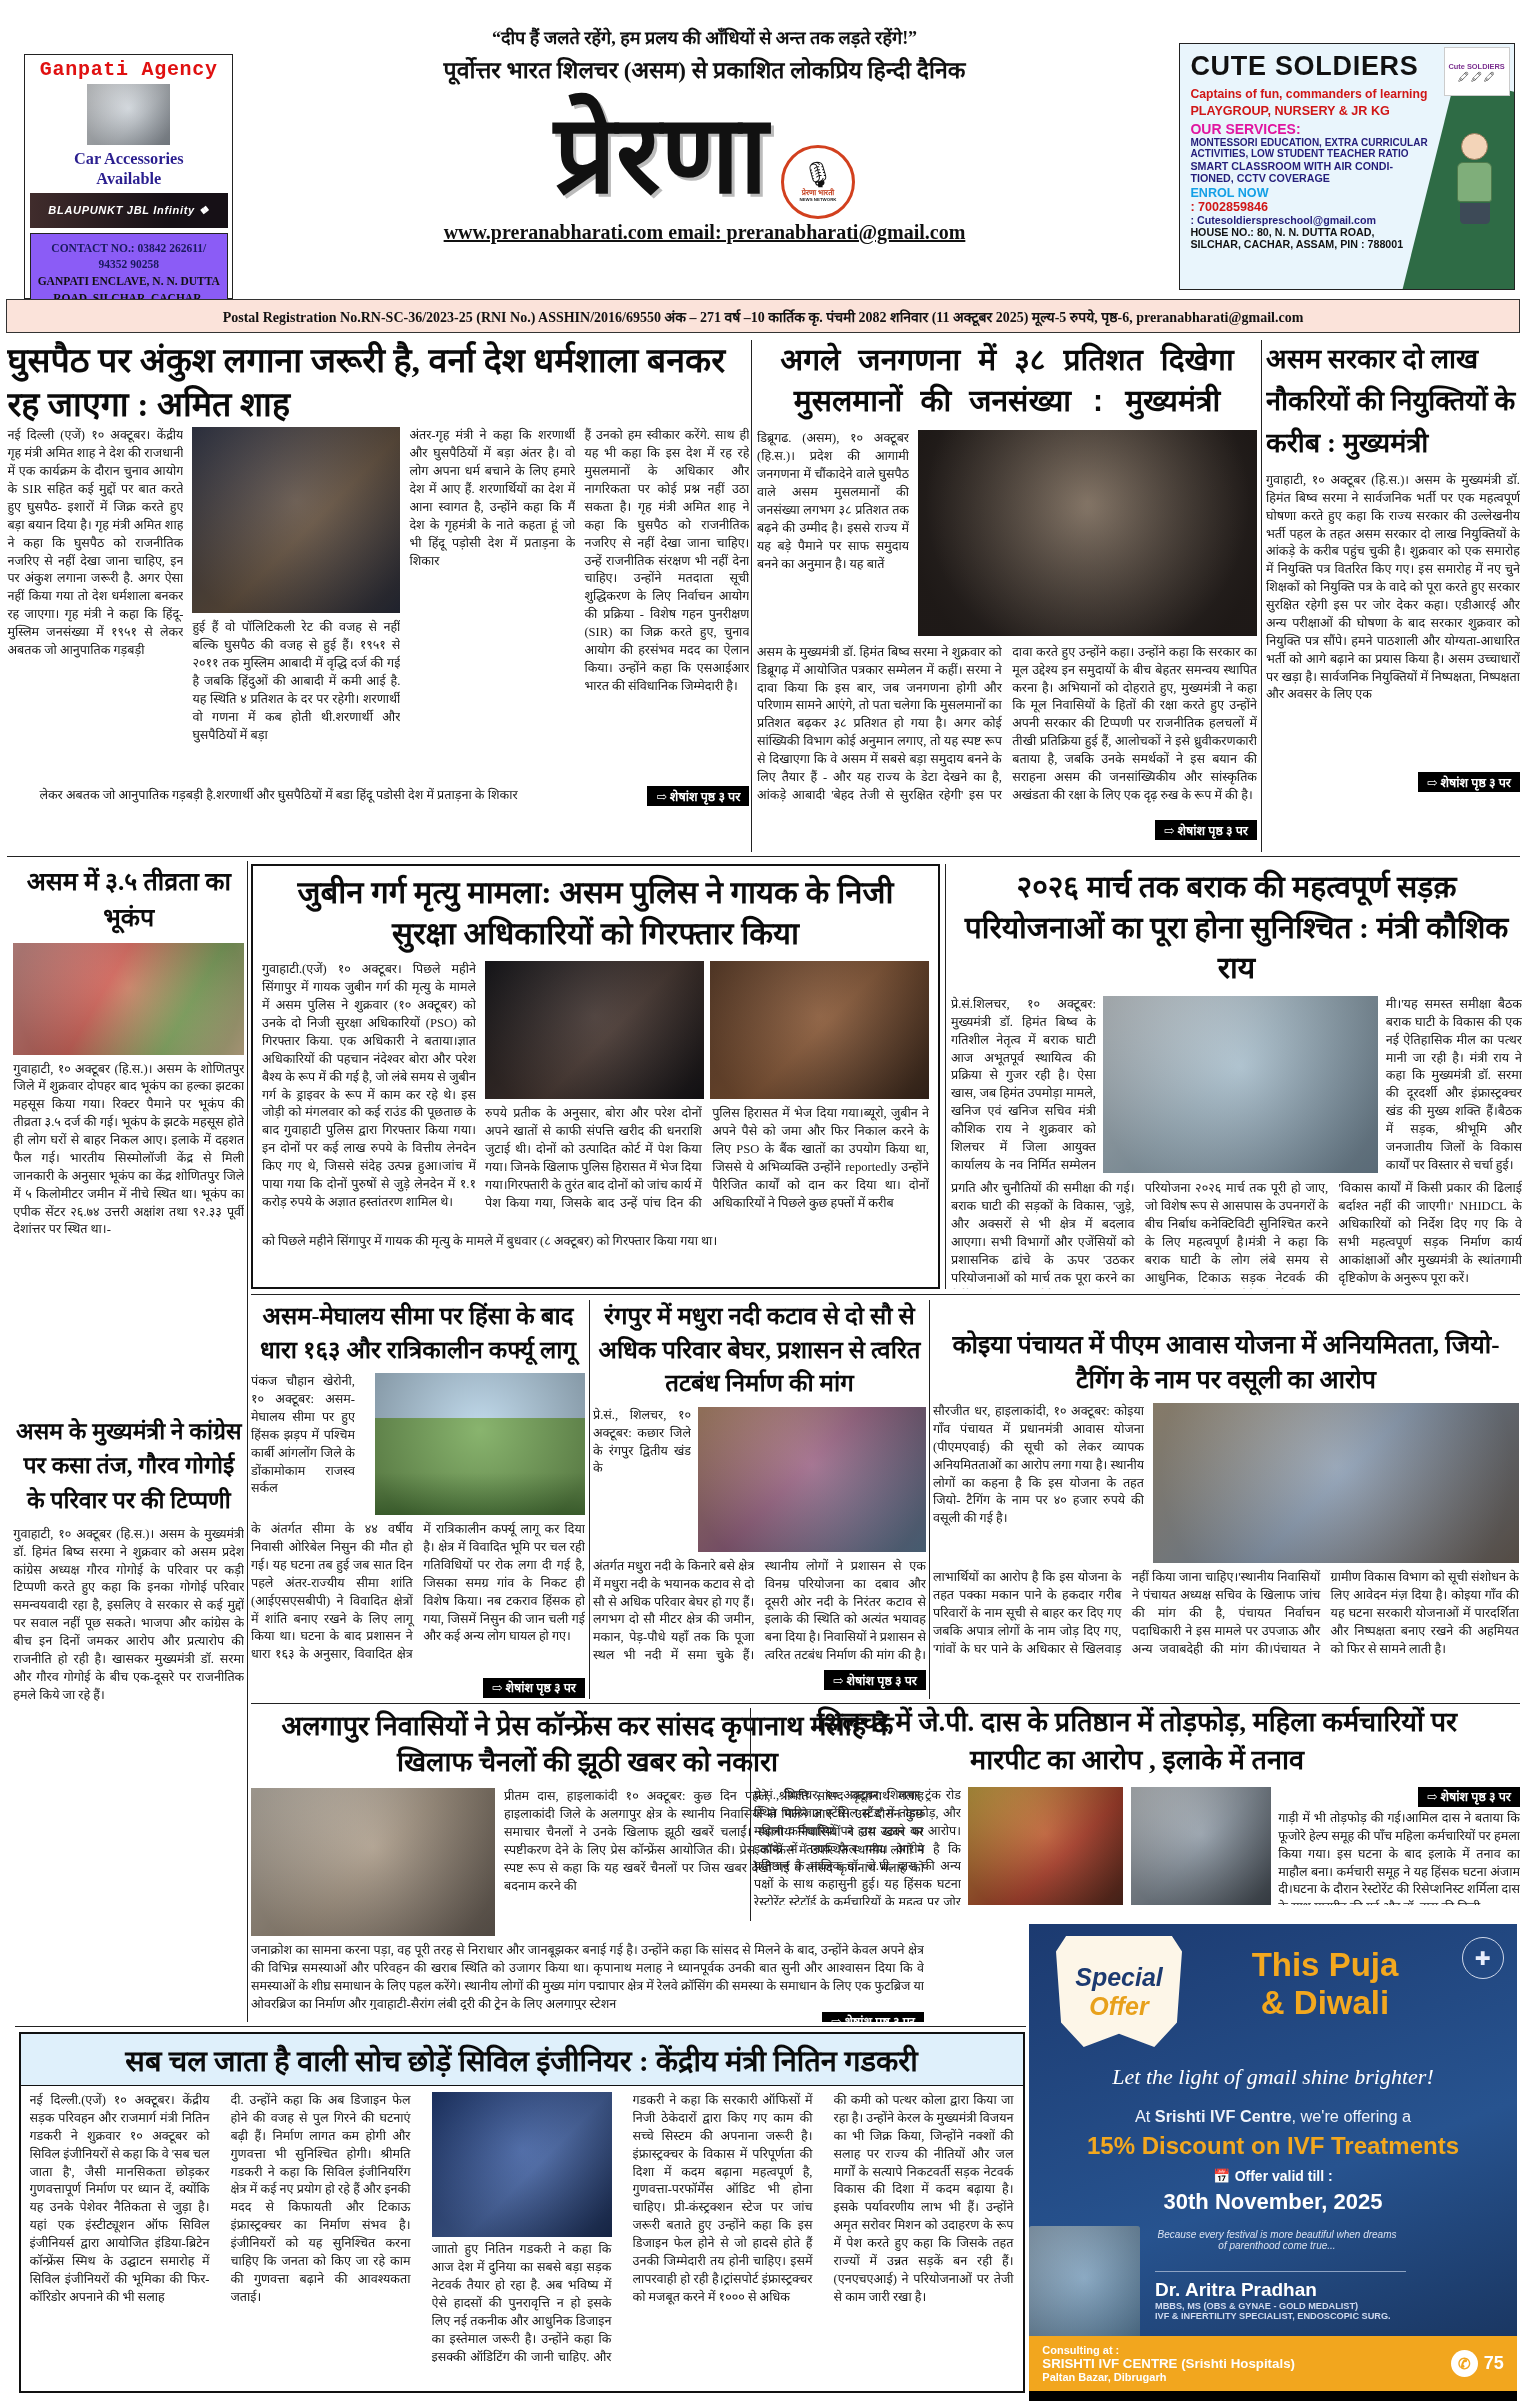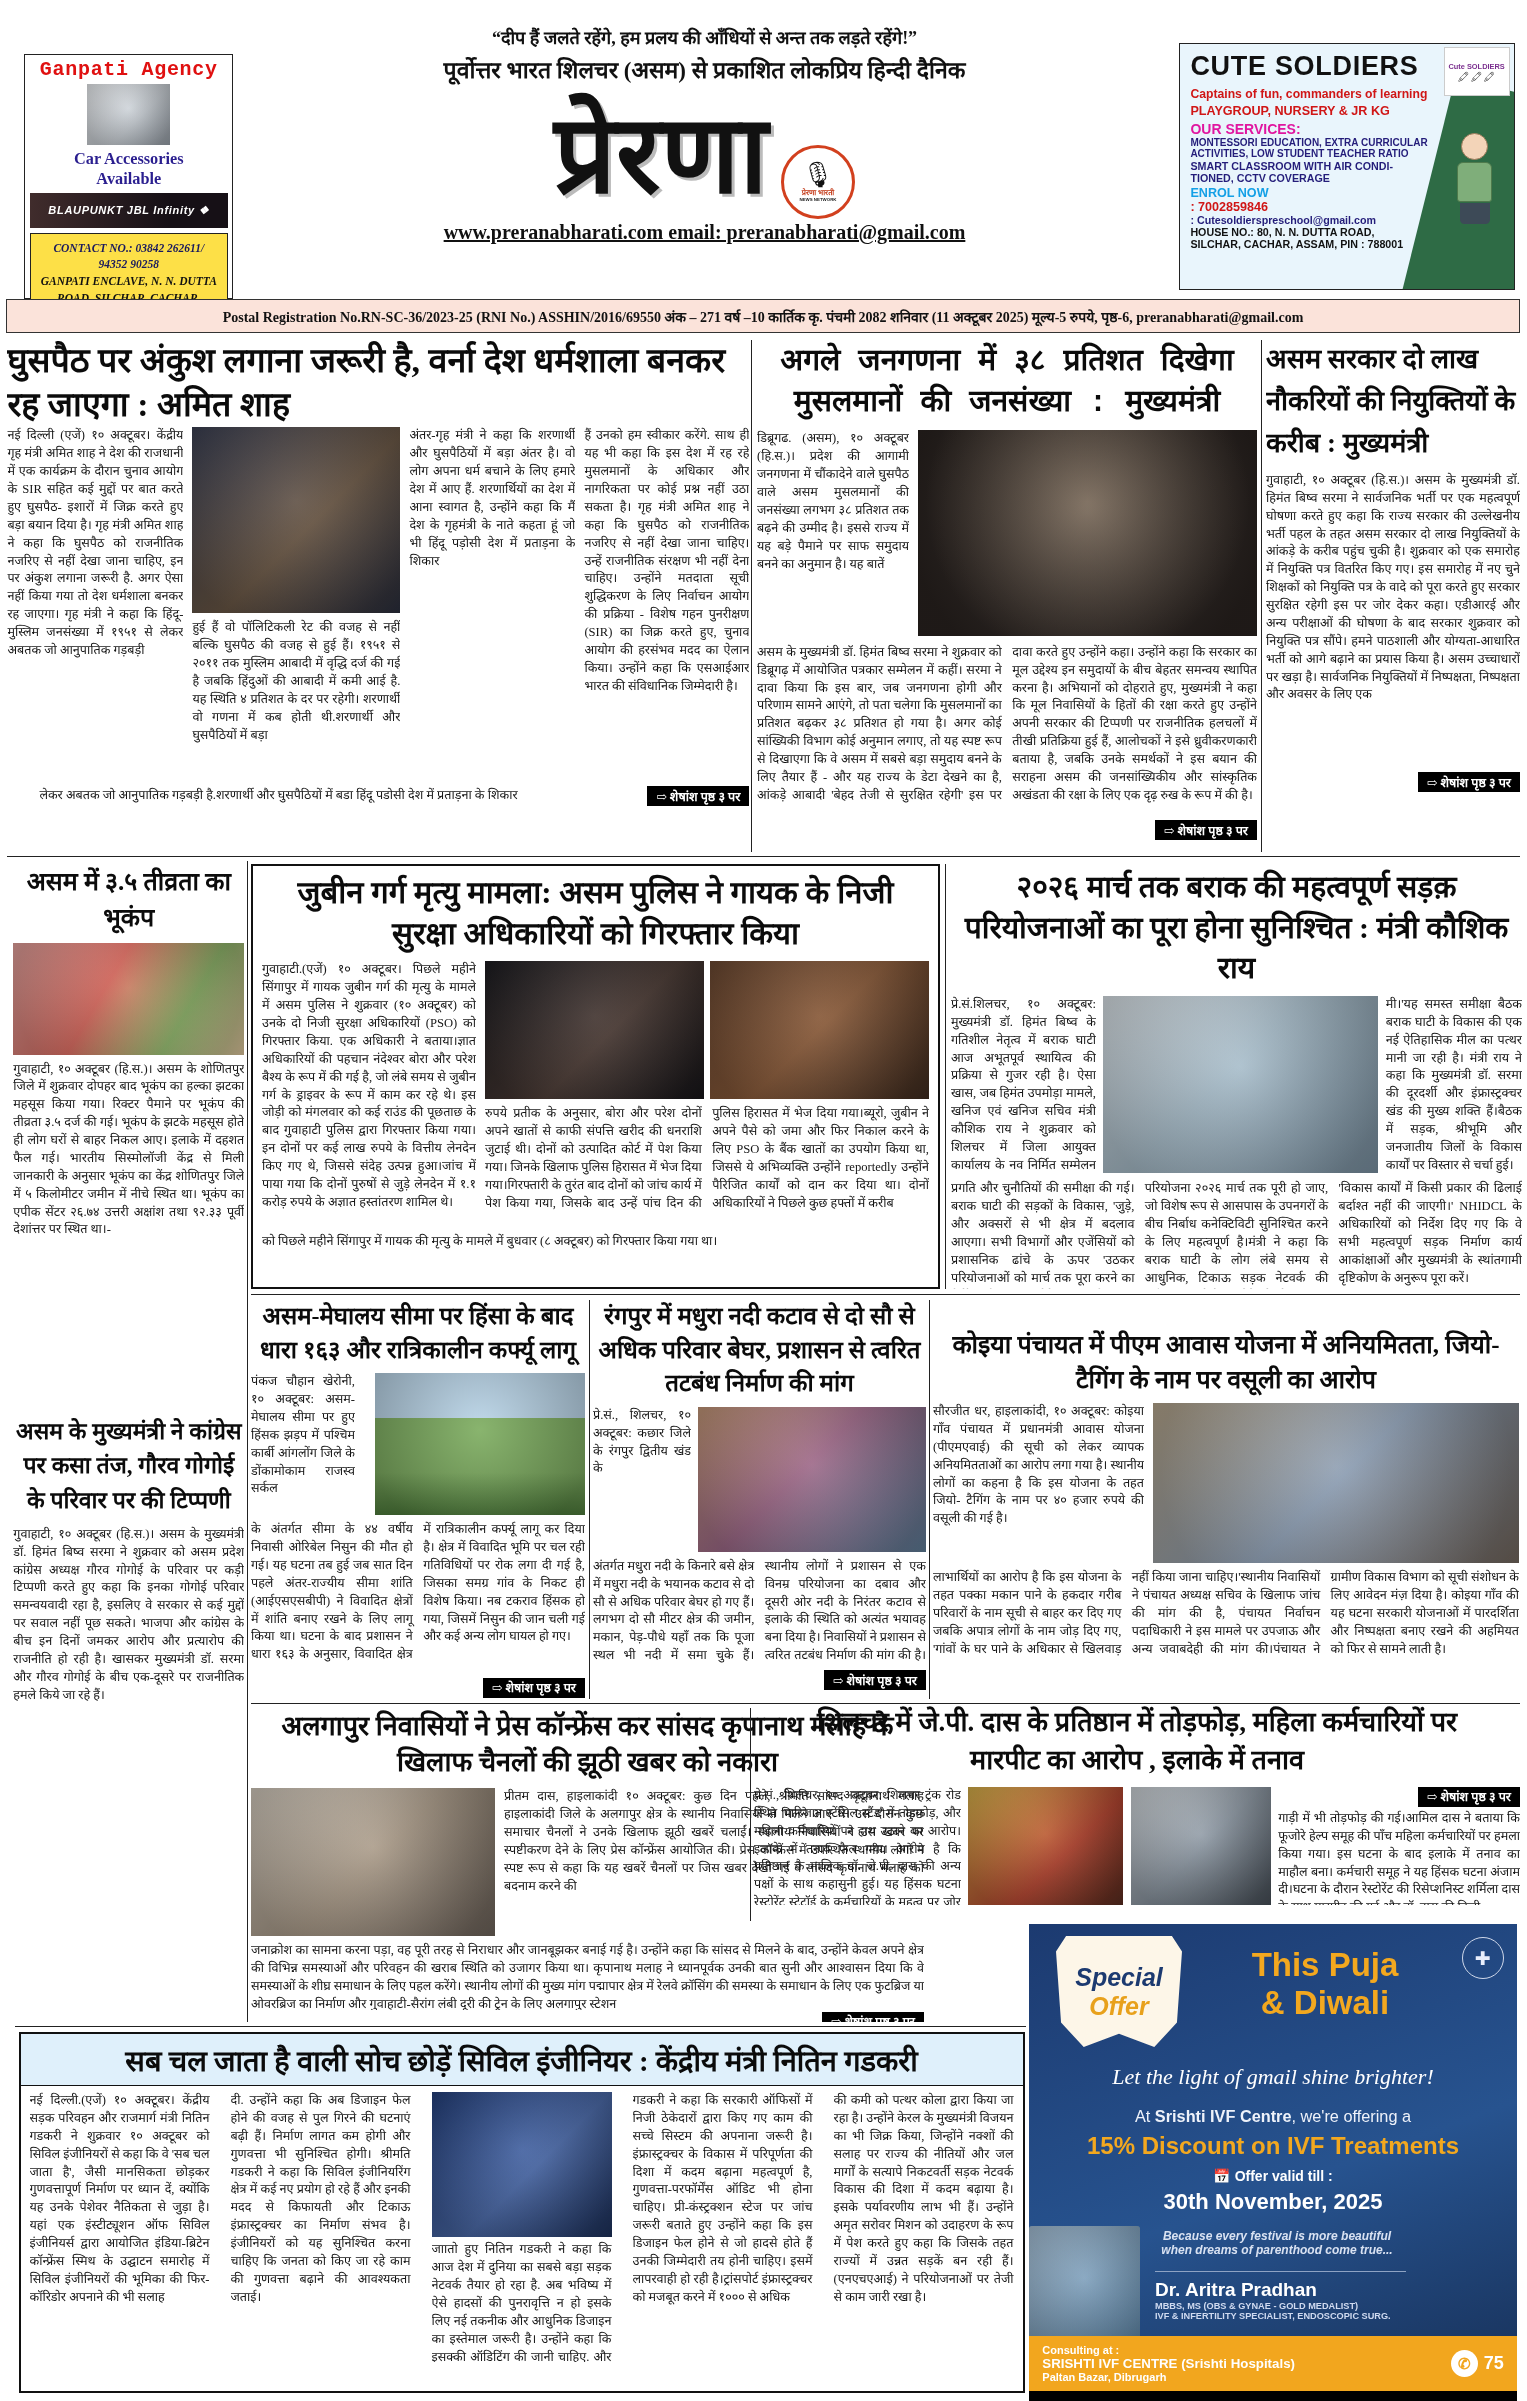--- a/index.html
+++ b/index.html
@@ -38,21 +38,21 @@
 <div class="abs" style="left:24.4px;top:54px;width:198px;height:237px;border:1.5px solid #222;padding:3px 4.4px;background:#fff;">
   <div style="font-family:'Liberation Mono','DejaVu Sans Mono',monospace;font-weight:bold;color:#e01010;font-size:20px;text-align:center;letter-spacing:0.7px;">Ganpati Agency</div>
   <div style="display:flex;gap:4px;align-items:center;margin-top:3px;flex-direction:column;">
     <div class="photo ph-car" style="width:83px;height:61px;"></div>
     <div style="flex:1;text-align:center;color:#2a1e8f;font-weight:bold;font-size:16.3px;font-family:'Liberation Serif',serif;">
       <div>Car Accessories</div>
       <div>Available</div>
     </div>
   </div>
   <div style="margin-top:4.4px;height:35px;background:linear-gradient(90deg,#402c2c,#161016 70%);color:#fff;display:flex;align-items:center;justify-content:center;font-family:'Liberation Sans',sans-serif;font-style:italic;font-weight:bold;font-size:11px;letter-spacing:0.7px;">BLAUPUNKT   JBL   Infinity  ❖</div>
-  <div style="margin-top:4.4px;background:#fde047;border:1.5px solid #222;text-align:center;font-weight:bold;color:#1a1a5e;font-size:11.5px;line-height:1.45;padding:6px 1.5px;font-style:italic;">
+  <div style="margin-top:4.4px;background:#8b5cf6;border:1.5px solid #222;text-align:center;font-weight:bold;color:#1a1a5e;font-size:11.5px;line-height:1.45;padding:6px 1.5px;">
     <div>CONTACT NO.: 03842 262611/</div>
     <div>94352 90258</div>
     <div style="color:#111;">GANPATI ENCLAVE, N. N. DUTTA</div>
     <div style="color:#111;">ROAD, SILCHAR, CACHAR,</div>
     <div style="color:#111;">ASSAM, PIN - 788001</div>
   </div>
 </div>
 
 <div class="abs" style="left:237px;top:25px;width:935px;text-align:center;">
   <div style="font-weight:bold;font-size:18px;">“दीप हैं जलते रहेंगे, हम प्रलय की आँधियों से अन्त तक लड़ते रहेंगे!”</div>
@@ -235,21 +235,21 @@
   <div class="abs" style="left:0;top:140px;width:100%;text-align:center;color:#fff;font-style:italic;font-size:22px;font-family:'Liberation Serif',serif;">Let the light of gmail shine brighter!</div>
   <div class="abs" style="left:0;top:183px;width:100%;text-align:center;color:#eef2fa;font-size:16.3px;">
     <span>At </span><span style="font-weight:900;">Srishti IVF Centre</span><span>, we're offering a</span>
   </div>
   <div class="abs" style="left:0;top:208px;width:100%;text-align:center;color:#f3a81f;font-size:24px;font-weight:900;">15% Discount on IVF Treatments</div>
   <div class="abs" style="left:0;top:244px;width:100%;text-align:center;color:#fff;font-size:14px;font-weight:bold;">
     <span>📅 </span><span>Offer valid till :</span>
   </div>
   <div class="abs" style="left:0;top:265px;width:100%;text-align:center;color:#fff;font-size:22px;font-weight:900;">30th November, 2025</div>
   <div class="abs photo ph-doctor" style="left:0px;top:302px;width:111px;height:130px;border-radius:3px;"></div>
-  <div class="abs" style="left:126px;top:305px;width:244px;text-align:center;color:#d9e2f2;font-size:12px;font-style:italic;font-weight:bold;">Because every festival is more beautiful when dreams of parenthood come true...</div>
+  <div class="abs" style="left:126px;top:305px;width:244px;text-align:center;color:#d9e2f2;font-size:10px;font-style:italic;">Because every festival is more beautiful when dreams of parenthood come true...</div>
   <div class="abs" style="left:126px;top:347px;width:251px;border-top:0.7px solid #8ea3c4;"></div>
   <div class="abs" style="left:126px;top:355px;width:266px;color:#fff;">
     <div style="font-size:19px;font-weight:900;">Dr. Aritra Pradhan</div>
     <div style="font-size:9.2px;font-weight:bold;color:#cfdaf0;">MBBS, MS (OBS &amp; GYNAE - GOLD MEDALIST)</div>
     <div style="font-size:9.2px;font-weight:bold;color:#cfdaf0;">IVF &amp; INFERTILITY SPECIALIST, ENDOSCOPIC SURG.</div>
   </div>
   <div class="abs" style="left:336px;top:414px;width:81px;height:43px;background:#ffffff;"></div>
   <div class="abs" style="left:0;bottom:0;width:100%;height:55px;background:#f2a61e;display:flex;align-items:center;justify-content:space-between;padding:0 13.3px;box-sizing:border-box;">
     <div style="color:#fff;">
       <div style="font-size:11px;font-weight:bold;">Consulting at :</div>

